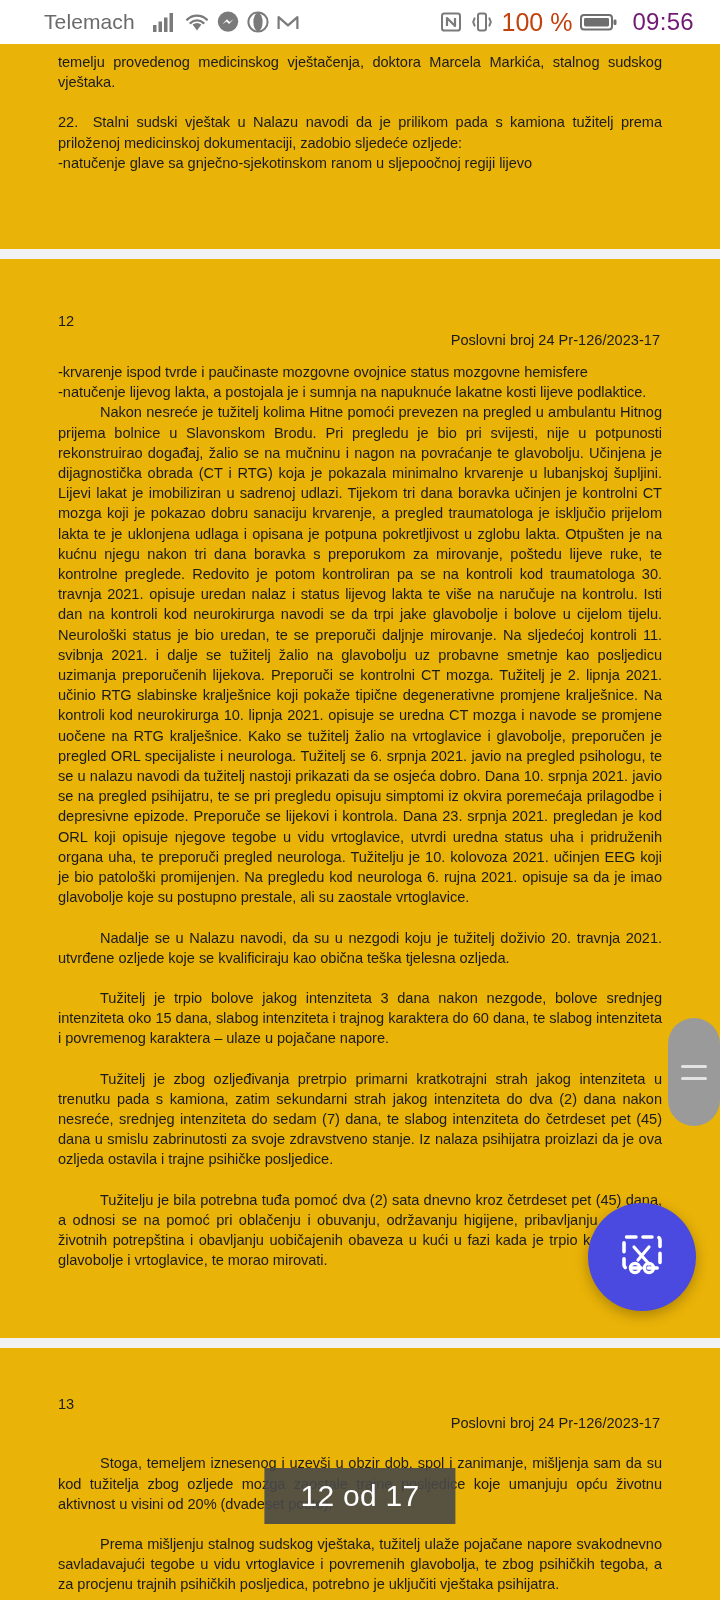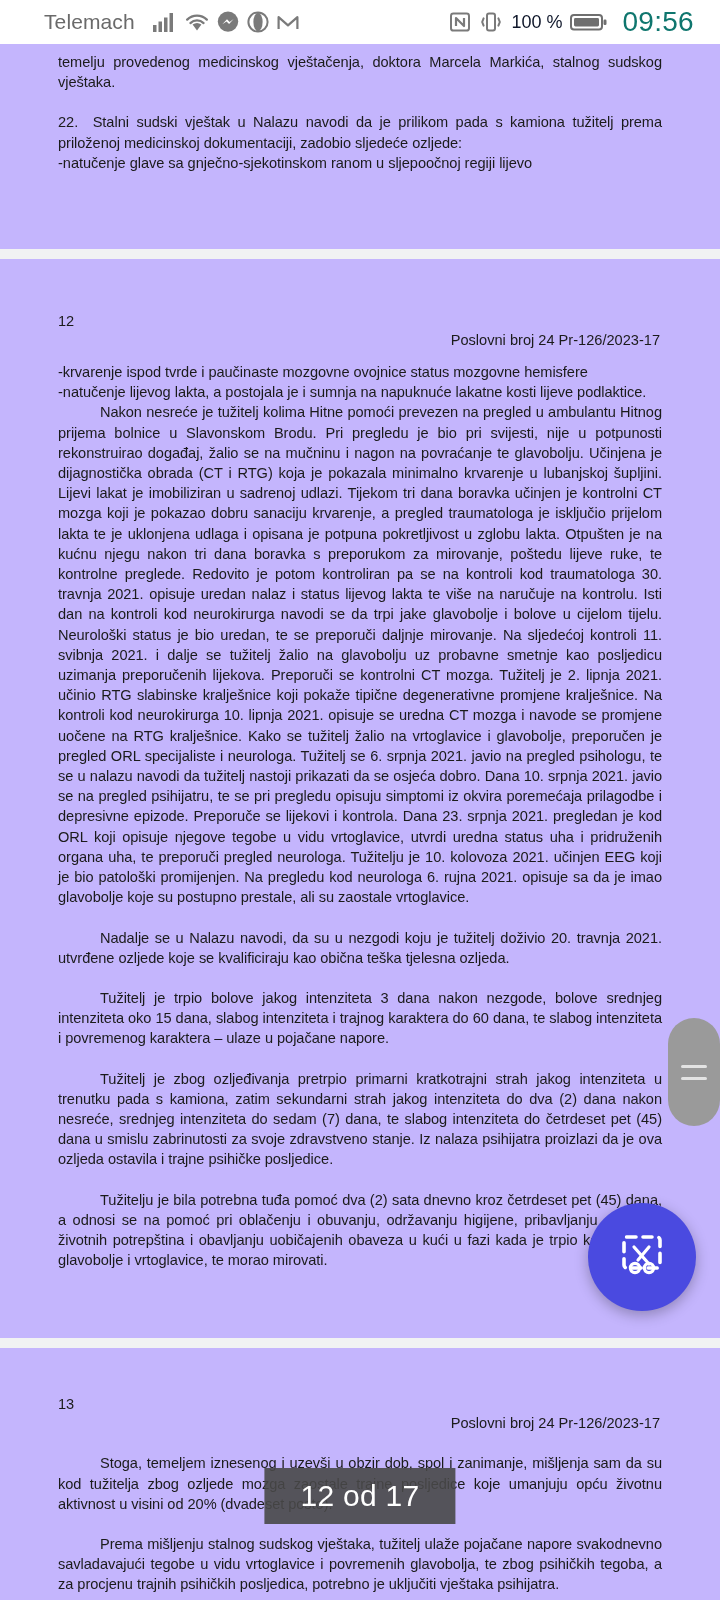--- a/index.html
+++ b/index.html
@@ -38,44 +38,44 @@
     font-family: "Liberation Sans", sans-serif;
   }
   .sb-icon {
     display: inline-flex;
     align-items: center;
     justify-content: center;
     margin: 0 3px;
     color: #7a7a7a;
   }
   .battery-pct {
-    font-size: 18px;
-    color: #0f172a;
+    font-size: 25px;
+    color: #c2410c;
     margin: 0 5px 0 4px;
   }
   .clock {
-    font-size: 28px;
-    color: #0f766e;
+    font-size: 24px;
+    color: #701a75;
     font-weight: 400;
     margin-left: 11px;
     letter-spacing: 0.3px;
   }
 
   
   .viewer {
     position: absolute;
     top: 44px;
     left: 0;
     width: 720px;
     height: 1556px;
     background: #ffffff;
     overflow: hidden;
   }
   .doc-page {
-    background: #c4b5fd;
+    background: #eab308;
     box-sizing: border-box;
     padding: 0 58px;
   }
   .page-gap {
     height: 10px;
     background: #f1f2f3;
     width: 100%;
   }
 
   p.para {

